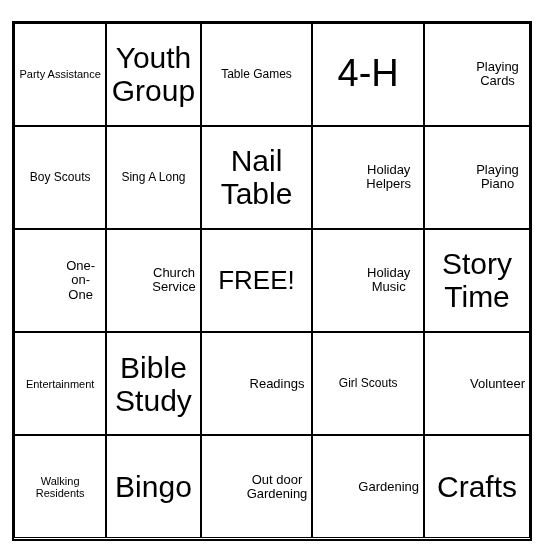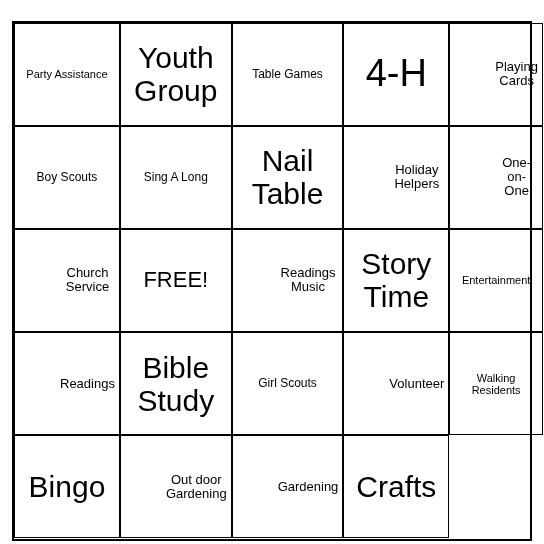--- a/index.html
+++ b/index.html
@@ -39,21 +39,21 @@
     }
 
     .bingo-cell span {
       display: block;
     }
 
     
     .size-xs { font-size: 11px; }
     .size-sm { font-size: 13px; padding-left: 45px; }
     .size-md { font-size: 12px; }
-    .size-lg { font-size: 22px; text-align: right; }
+    .size-lg { font-size: 26px; text-align: right; }
     .size-xl { font-size: 30px; text-align: center; }
     .size-xxl { font-size: 38px; }
   </style>
 </head>
 <body>
 
 <div class="bingo-card">
 <div class="bingo-cell size-xs">
       <span>Party Assistance</span>
     </div>
@@ -75,42 +75,45 @@
     <div class="bingo-cell size-md">
       <span>Sing A Long</span>
     </div>
     <div class="bingo-cell size-xl">
       <span>Nail Table</span>
     </div>
     <div class="bingo-cell size-sm">
       <span>Holiday Helpers</span>
     </div>
     <div class="bingo-cell size-sm">
+      <span>Playing Piano</span>
+    </div>
+    <div class="bingo-cell size-sm">
       <span>One-on-One</span>
     </div>
     <div class="bingo-cell size-sm">
       <span>Church Service</span>
     </div>
     <div class="bingo-cell size-lg">
       <span>FREE!</span>
     </div>
     <div class="bingo-cell size-sm">
-      <span>Readings Music</span>
+      <span>Holiday Music</span>
     </div>
     <div class="bingo-cell size-xl">
       <span>Story Time</span>
     </div>
     <div class="bingo-cell size-xs">
       <span>Entertainment</span>
     </div>
+    <div class="bingo-cell size-xl">
+      <span>Bible Study</span>
+    </div>
     <div class="bingo-cell size-sm">
       <span>Readings</span>
-    </div>
-    <div class="bingo-cell size-xl">
-      <span>Bible Study</span>
     </div>
     <div class="bingo-cell size-md">
       <span>Girl Scouts</span>
     </div>
     <div class="bingo-cell size-sm">
       <span>Volunteer</span>
     </div>
     <div class="bingo-cell size-xs">
       <span>Walking Residents</span>
     </div>

